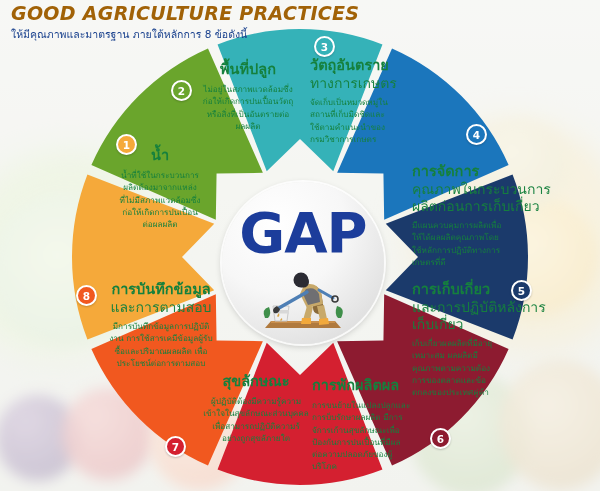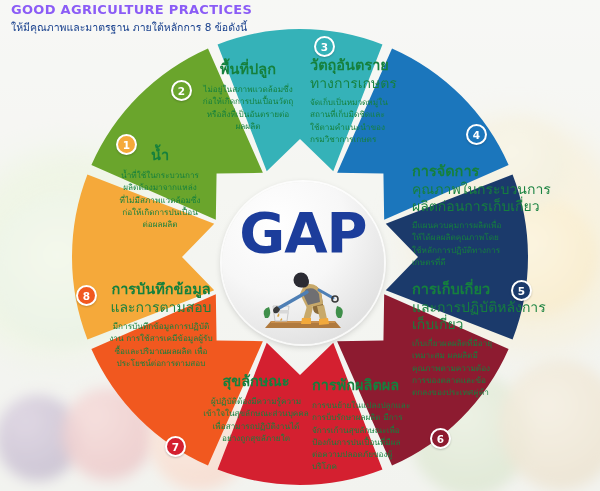--- a/index.html
+++ b/index.html
@@ -64,26 +64,27 @@
 
   
   .header {
     position: absolute;
     left: 11px;
     top: 3px;
     width: 430px;
     z-index: 6;
   }
   .title {
-    font-size: 13px;
+    font-size: 19px;
     font-weight: bold;
     letter-spacing: .3px;
-    color: #8b5cf6;
+    color: #a16207;
     line-height: 1.15;
     white-space: nowrap;
+    font-style: italic;
   }
   .subtitle {
     margin-top: 2px;
     font-size: 10.5px;
     line-height: 1.45;
     color: #18408d;
   }
 
   
   .wheel {
@@ -328,21 +329,21 @@
           <div>ต่อความปลอดภัยของผู้</div>
           <div>บริโภค</div>
         </div>
       </div>
       <div class="badge" style="left: 430px; top: 428px; background: rgb(141, 27, 48);">6</div>
       <div class="seg-text ta-center" style="left: 182px; top: 374px; width: 148px;">
         <div class="seg-title">สุขลักษณะ</div>
         <div class="seg-body">
           <div>ผู้ปฏิบัติต้องมีความรู้ความ</div>
           <div>เข้าใจในสุขลักษณะส่วนบุคคล</div>
-          <div>เพื่อสามารถปฏิบัติงานได้</div>
+          <div>เพื่อสามารถปฏิบัติความร้</div>
           <div>อย่างถูกสุขลัภายใต</div>
         </div>
       </div>
       <div class="badge" style="left: 165px; top: 436px; background: rgb(212, 32, 48);">7</div>
       <div class="seg-text ta-center" style="left: 86px; top: 282px; width: 150px;">
         <div class="seg-title">การบันทึกข้อมูล</div>
         <div class="seg-sub">และการตามสอบ</div>
         <div class="seg-body">
           <div>มีการบันทึกข้อมูลการปฏิบัติ</div>
           <div>งาน การใช้สารเคมีข้อมูลผู้รับ</div>

